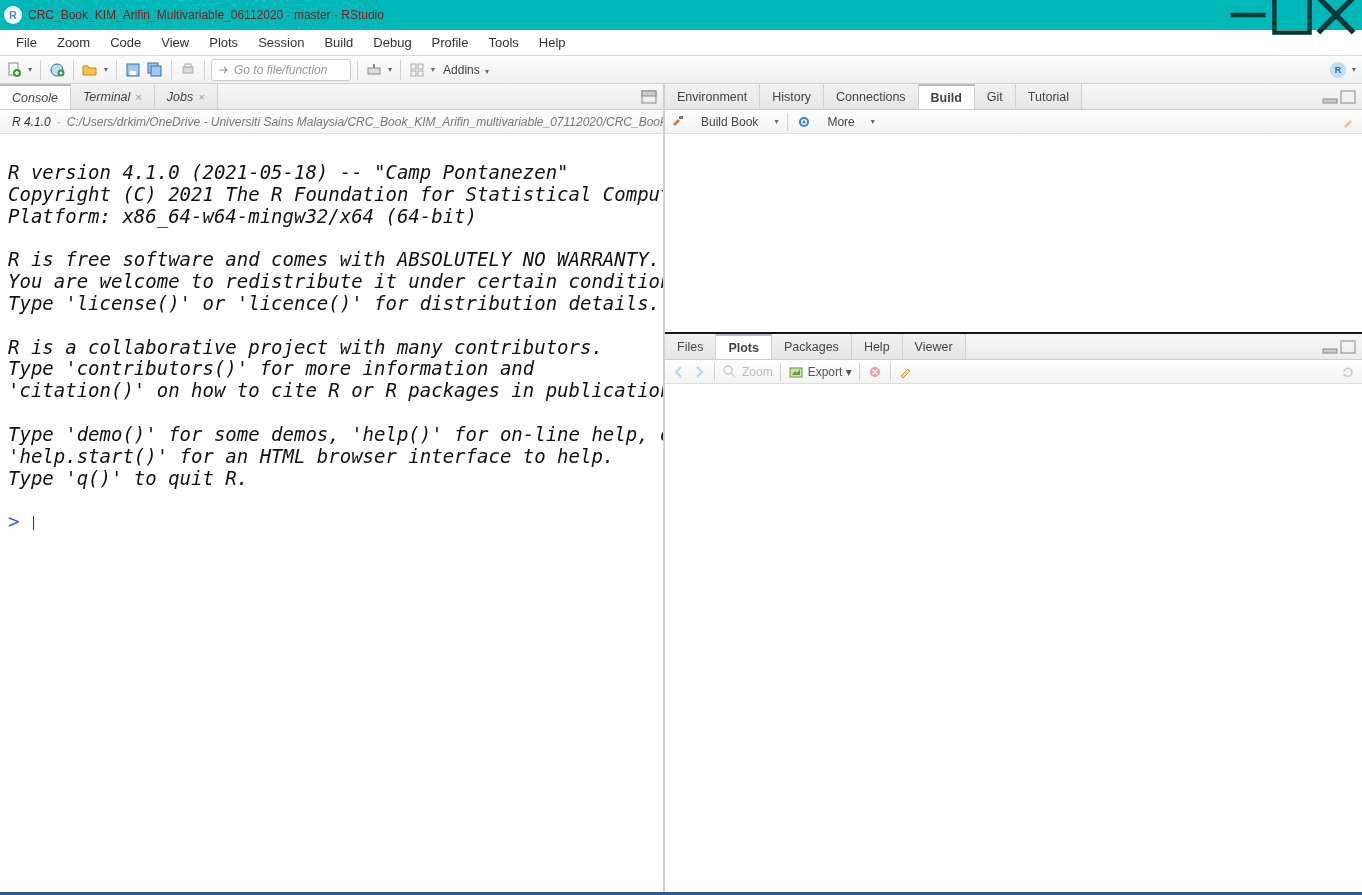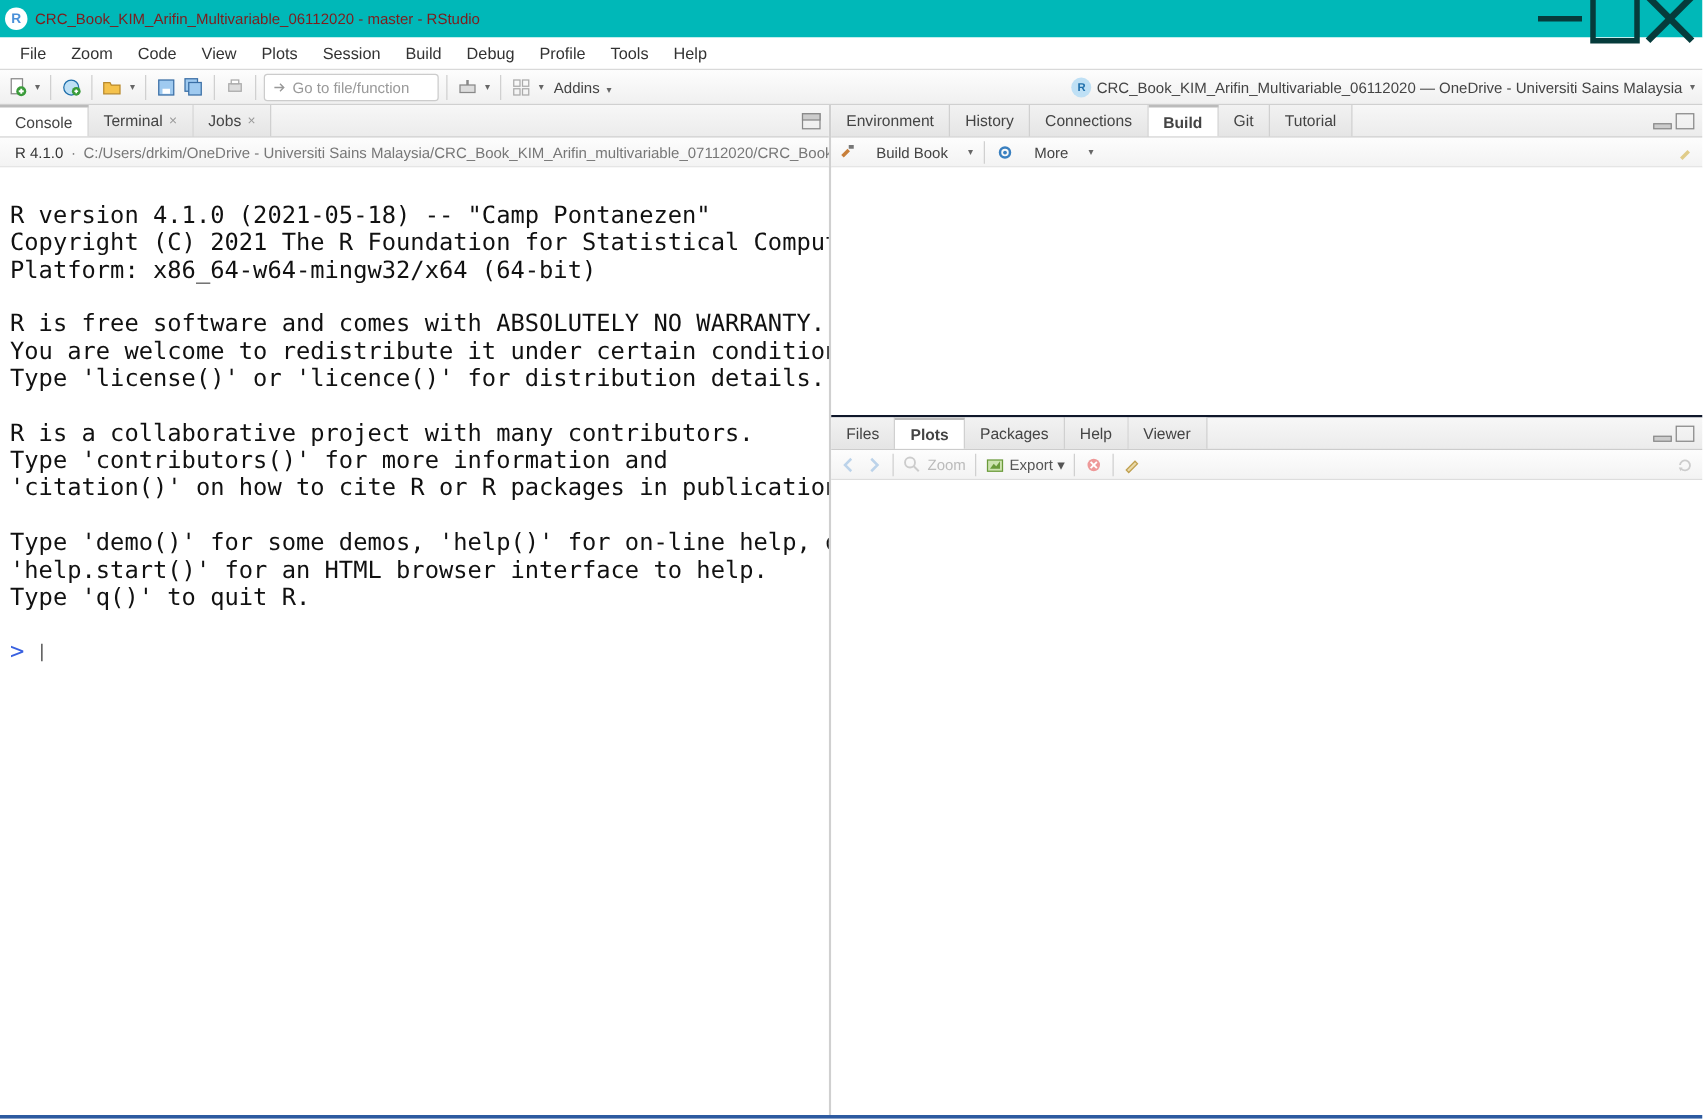--- a/index.html
+++ b/index.html
@@ -14,30 +14,30 @@
 
 .menubar { height: 26px; background: #fff; border-bottom: 1px solid #d9d9d9; display: flex; align-items: center; padding: 0 6px; }
 .menubar .mitem { padding: 3px 10px; font-size: 13px; }
 
 
 .maintoolbar { height: 28px; background: linear-gradient(#fdfdfd,#f0f0f0); border-bottom: 1px solid #d0d0d0; display: flex; align-items: center; padding: 0 4px; gap: 2px; }
 .tb-sep { width: 1px; height: 20px; background: #d0d0d0; margin: 0 4px; }
 .tb-ico { width: 20px; height: 20px; display: flex; align-items: center; justify-content: center; }
 .tb-ico svg { width: 16px; height: 16px; }
 .tb-drop { font-size: 8px; color: #666; padding: 0 2px; }
-.goto { display: flex; align-items: center; border: 1px solid #ccc; border-radius: 3px; background: #fff; height: 22px; padding: 0 6px; width: 140px; }
+.goto { display: flex; align-items: center; border: 1px solid #ccc; border-radius: 3px; background: #fff; height: 22px; padding: 0 6px; width: 140px; font-style: italic; }
 .goto .ph { color: #999; font-size: 12px; margin-left: 4px; }
 .addins { font-size: 12px; color: #444; padding: 0 4px; }
 .spacer { flex: 1; }
 .projname { font-size: 12px; color: #444; display: flex; align-items: center; gap: 4px; }
 .projname .ricon { width: 16px; height: 16px; border-radius: 50%; background: #bfe0f5; color: #1f6fab; font-weight: bold; font-size: 9px; display: flex; align-items: center; justify-content: center; }
 
 
 .workspace { display: flex; height: calc(895px - 30px - 26px - 28px - 3px); }
-.left { width: 665px; display: flex; flex-direction: column; border-right: 2px solid #d0d0d0; }
+.left { width: 665px; display: flex; flex-direction: column; border-right: 2px solid #d0d0d0; font-style: italic; }
 .right { flex: 1; display: flex; flex-direction: column; }
 .top-pane { border-bottom: 2px solid #0f172a; }
 .right .top-pane { height: 250px; display: flex; flex-direction: column; }
 .right .bottom-pane { flex: 1; display: flex; flex-direction: column; }
 
 
 .tabs { height: 26px; background: linear-gradient(#f7f7f7,#ececec); border-bottom: 1px solid #ccc; display: flex; align-items: stretch; position: relative; }
 .tab { padding: 0 12px; display: flex; align-items: center; font-size: 12.5px; color: #444; border-right: 1px solid #d0d0d0; background: linear-gradient(#f2f2f2,#e5e5e5); cursor: default; }
 .tab.active { background: #fff; border-top: 2px solid #bbb; position: relative; top: 0; }
 .tab .close-x { margin-left: 5px; color: #999; font-size: 11px; }
@@ -181,21 +181,20 @@
         <rect x="9" y="2" width="5" height="5" fill="none" stroke="#aaa"></rect>
         <rect x="2" y="9" width="5" height="5" fill="none" stroke="#aaa"></rect>
         <rect x="9" y="9" width="5" height="5" fill="none" stroke="#aaa"></rect>
       </svg>
     </span>
   <span class="tb-drop">▾</span>
   <span class="addins"><span>Addins</span> <span class="tb-drop">▾</span></span>
   <div class="spacer"></div>
   <div class="projname">
     <span class="ricon">R</span>
-    <span>CRC_Book_KIM_Arifin_Multivariable_06112020 — OneDrive - Universiti Sains Malaysia</span>
     <span class="tb-drop">▾</span>
   </div>
 </div>
 
 <div class="workspace">
 
   <div class="left">
     <div class="tabs">
       <div class="tab active">
           <span>Console</span>

